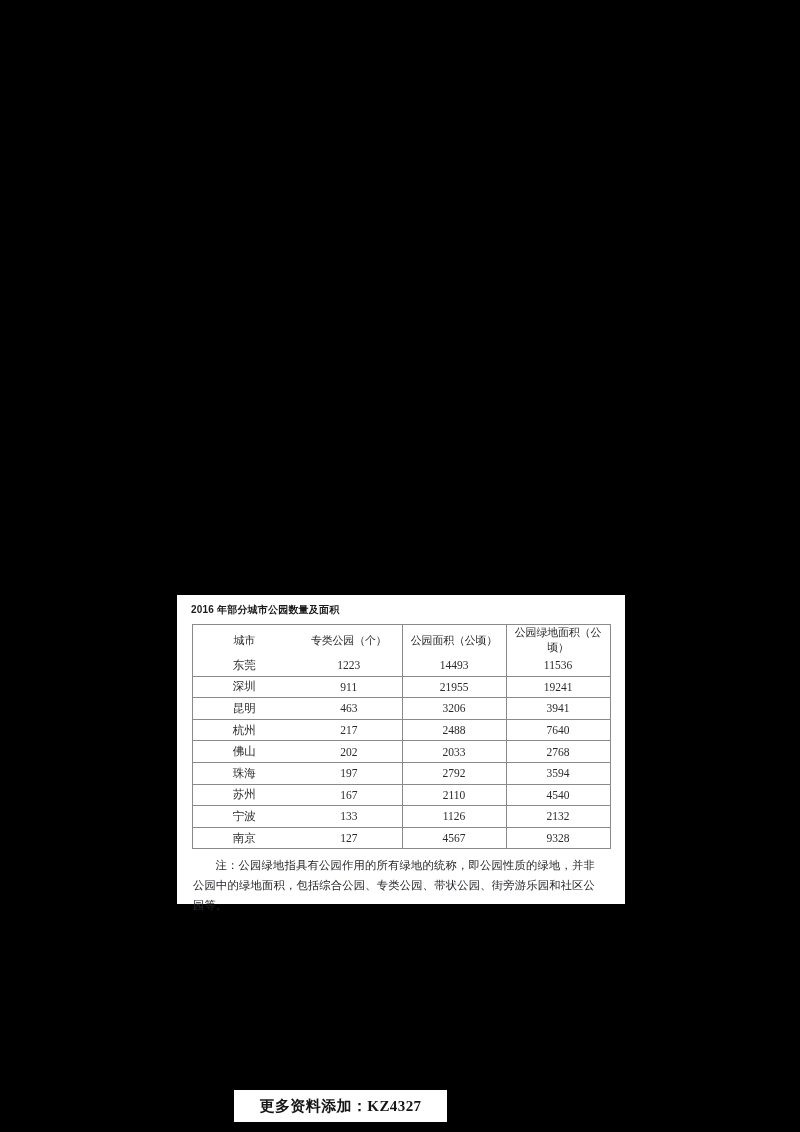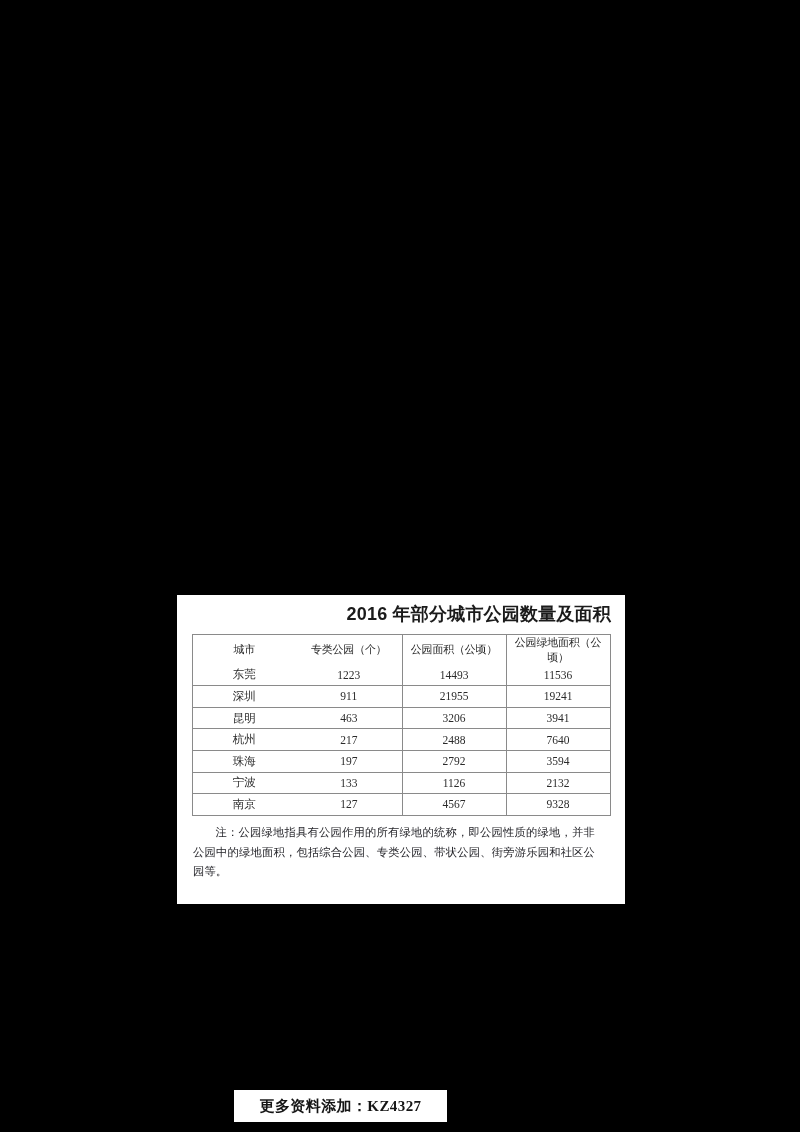--- a/index.html
+++ b/index.html
@@ -21,24 +21,24 @@
     left: 177px;
     top: 595px;
     width: 448px;
     height: 309px;
     background: #ffffff;
     box-sizing: border-box;
     padding: 6px 14px 4px 14px;
   }
 
   #table-title {
-    text-align: right;
+    text-align: left;
     font-family: "Liberation Sans", "DejaVu Sans", sans-serif;
     font-weight: bold;
-    font-size: 18px;
+    font-size: 10px;
     color: #1b1b1b;
     letter-spacing: 0.2px;
     margin: 3px 0 8px 0;
     line-height: 1.2;
   }
 
   
   #park-table {
     border-collapse: collapse;
     width: 418px;
@@ -155,26 +155,38 @@
         <td class="col-area">3206</td>
         <td class="col-green">3941</td>
       </tr>
       <tr>
         <td class="col-city">杭州</td>
         <td class="col-count">217</td>
         <td class="col-area">2488</td>
         <td class="col-green">7640</td>
       </tr>
       <tr>
+        <td class="col-city">佛山</td>
+        <td class="col-count">202</td>
+        <td class="col-area">2033</td>
+        <td class="col-green">2768</td>
+      </tr>
+      <tr>
         <td class="col-city">珠海</td>
         <td class="col-count">197</td>
         <td class="col-area">2792</td>
         <td class="col-green">3594</td>
       </tr>
       <tr>
+        <td class="col-city">苏州</td>
+        <td class="col-count">167</td>
+        <td class="col-area">2110</td>
+        <td class="col-green">4540</td>
+      </tr>
+      <tr>
         <td class="col-city">宁波</td>
         <td class="col-count">133</td>
         <td class="col-area">1126</td>
         <td class="col-green">2132</td>
       </tr>
       <tr>
         <td class="col-city">南京</td>
         <td class="col-count">127</td>
         <td class="col-area">4567</td>
         <td class="col-green">9328</td>

